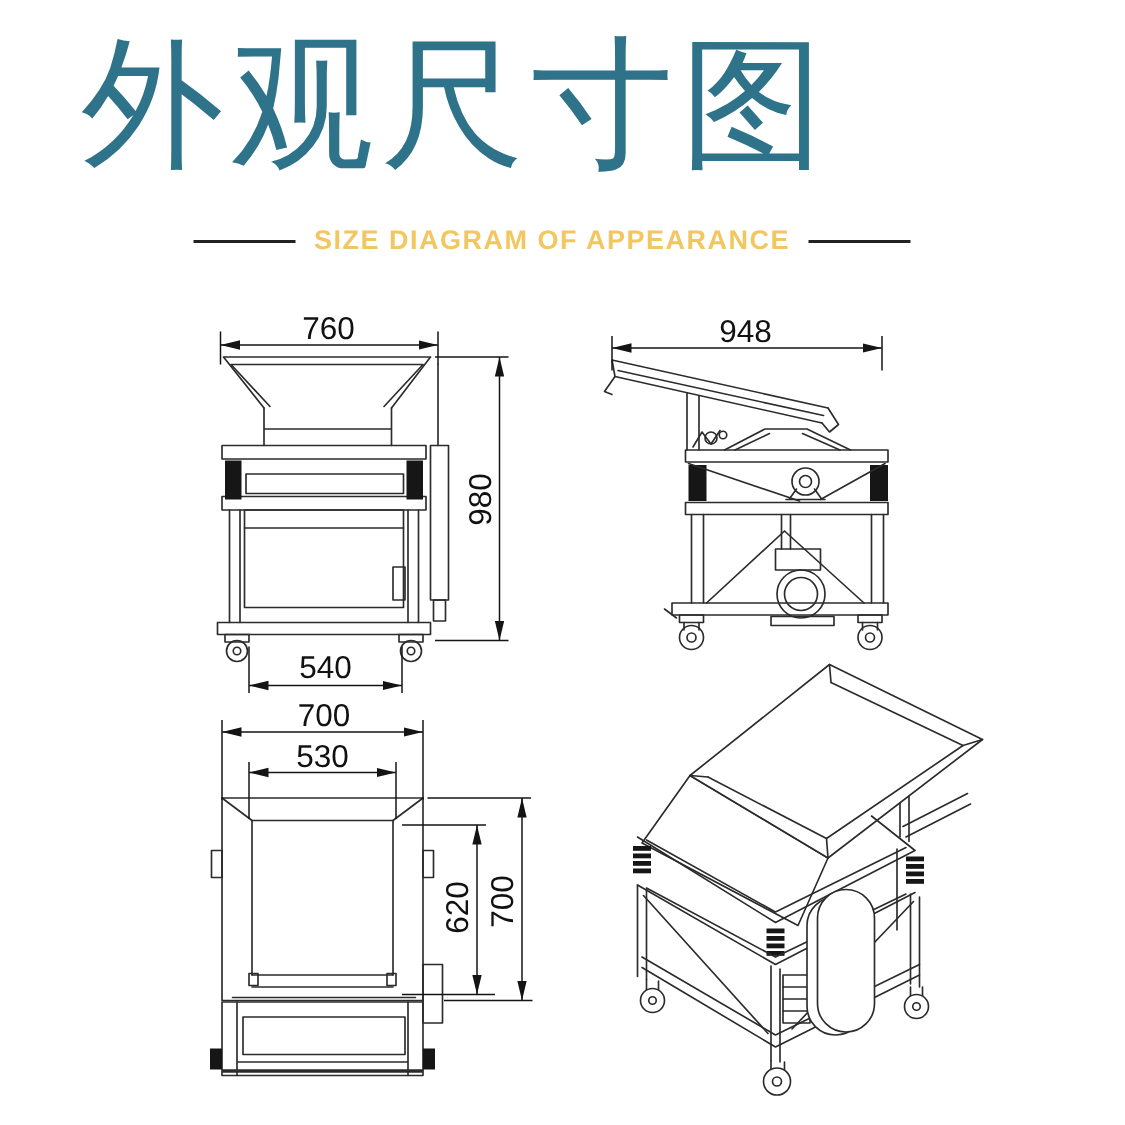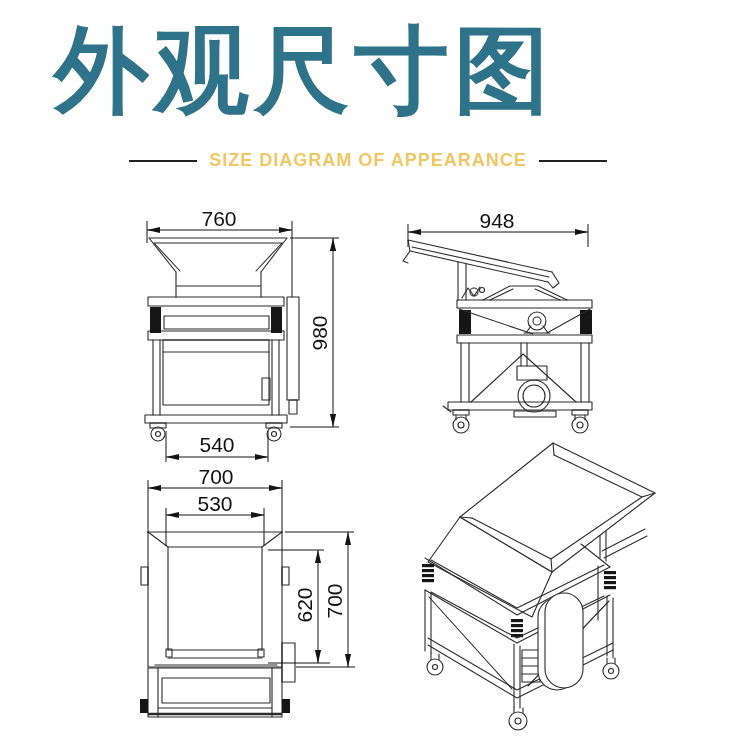--- a/index.html
+++ b/index.html
@@ -2,21 +2,21 @@
 <html><head>
 <meta charset="utf-8">
 <style>
   html,body{margin:0;padding:0;}
   body{
     width:750px;height:750px;background:#ffffff;position:relative;
     overflow:hidden;font-family:"Liberation Sans",sans-serif;
   }
   .title{
     position:absolute;top:14px;left:0;width:608px;text-align:center;
-    font-family:"DejaVu Sans",sans-serif;font-weight:700;
+    font-family:"DejaVu Sans",sans-serif;font-weight:400;
     font-size:95px;line-height:1.18;color:#2e7389;letter-spacing:5px;
     user-select:none;
   }
   .subtitle-row{
     position:absolute;top:150px;left:0;width:736px;
     display:flex;align-items:center;justify-content:center;gap:12px;text-align:center;
   }
   .subtitle-line{width:68px;height:2px;background:#222;}
   .subtitle{
     font-family:"Liberation Sans",sans-serif;font-weight:bold;

